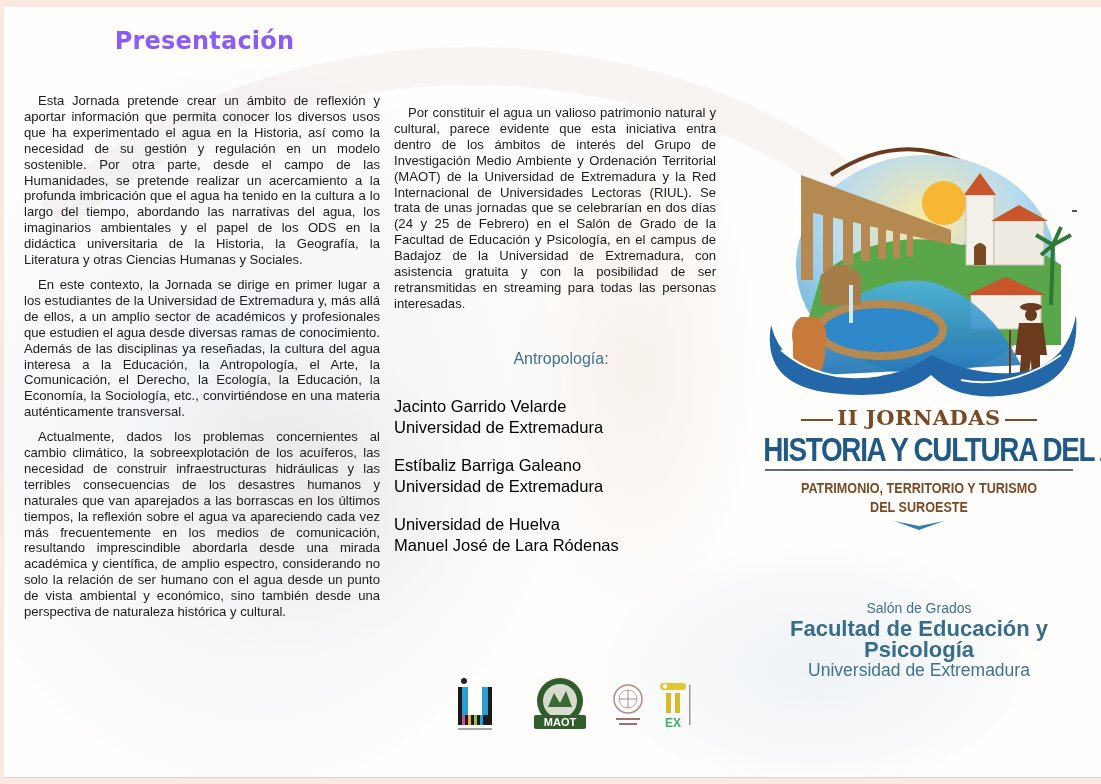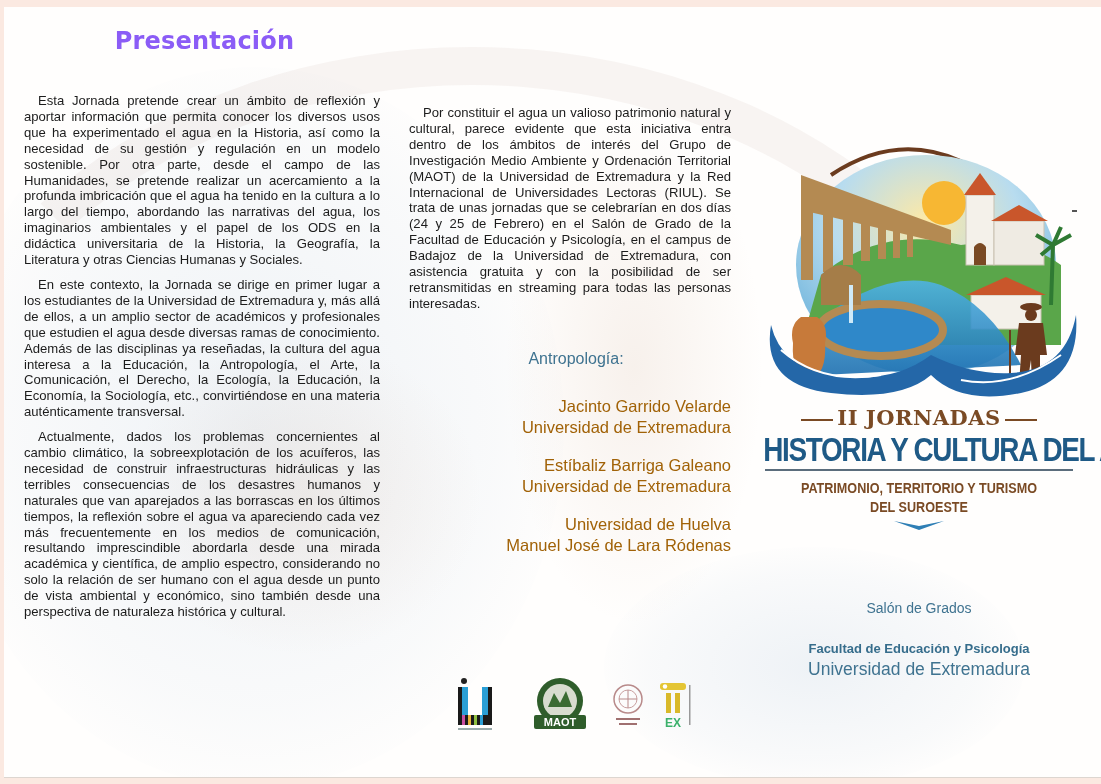--- a/index.html
+++ b/index.html
@@ -24,36 +24,36 @@
     position:absolute; border-radius:50%;
     background:radial-gradient(ellipse at center, rgba(150,180,210,0.16) 0%, rgba(150,180,210,0.06) 55%, rgba(255,255,255,0) 75%);
   }
   .bg-warm {
     position:absolute;
     background:radial-gradient(ellipse at center, rgba(200,160,130,0.14) 0%, rgba(255,255,255,0) 70%);
   }
 
   .col { position:absolute; color:#1c1c1c; }
   .col1 { left:20px; top:20px; width:356px; }
-  .col2 { left:405px; top:98px; width:322px; }
+  .col2 { left:390px; top:98px; width:322px; }
 
   .title {
     text-align:center; color:#8b5cf6; font-size:24px; margin:0 0 38px 0;
     font-family:"DejaVu Sans", sans-serif; letter-spacing:0.2px;
     padding-left:5px;
   }
   .para {
     font-size:13.1px; line-height:15.9px; text-align:justify; margin:0 0 9px 0;
     text-indent:14px;
   }
   .coord-title {
     text-align:center; color:#3f7390; font-size:16px; margin:38px 0 28px 0;
     padding-left:12px;
   }
-  .person { text-align:right; margin-bottom:17px; font-size:16.5px; line-height:21px; color:#a16207; }
+  .person { text-align:left; margin-bottom:17px; font-size:16.5px; line-height:21px; color:#000000; }
   .logos { position:absolute; left:440px; top:668px; width:280px; height:62px;text-decoration:underline; }
   .logo { position:absolute; }
 
   .emblem { position:absolute; left:757px; top:128px; width:320px; height:268px; }
 
   .heading { position:absolute; left:755px; top:398px; width:320px; text-align:center; }
   .jornadas {
     font-family:"DejaVu Serif", serif; font-size:21px; color:#7a4a24; font-weight:bold;
     letter-spacing:0.5px; line-height:26px;
   }
@@ -65,21 +65,21 @@
   }
   .rule { height:2px; background:#5b6d7c; margin:2px 6px 8px 6px; }
   .subtitle {
     font-weight:bold; color:#7a4a24; font-size:14px; line-height:19px; transform:scaleX(0.9);
   }
   .chevron { width:50px; height:10px; margin:4px auto 0 auto; }
 
   .event { position:absolute; left:770px; top:591px; width:290px; text-align:center; color:#3f7390; }
   .date { font-weight:bold; font-size:18px; color:#366d8c; margin-bottom:11px; }
   .venue { font-size:14px; line-height:20px; }
-  .faculty { font-weight:bold; font-size:13px; line-height:21px; color:#366d8c;margin-top:20px; }
+  .faculty { font-weight:bold; font-size:22px; line-height:21px; color:#366d8c; }
   .univ { font-size:17.5px; line-height:21px; }
   .tick { position:absolute; left:1068px; top:203px; width:5px; height:2px; background:#555; }
 </style>
 </head>
 <body>
 
 <div class="sheet">
 
   <div class="bg-wash" style="left:-60px;top:60px;width:620px;height:720px;"></div>
   <div class="bg-warm" style="left:120px;top:330px;width:360px;height:320px;"></div>

